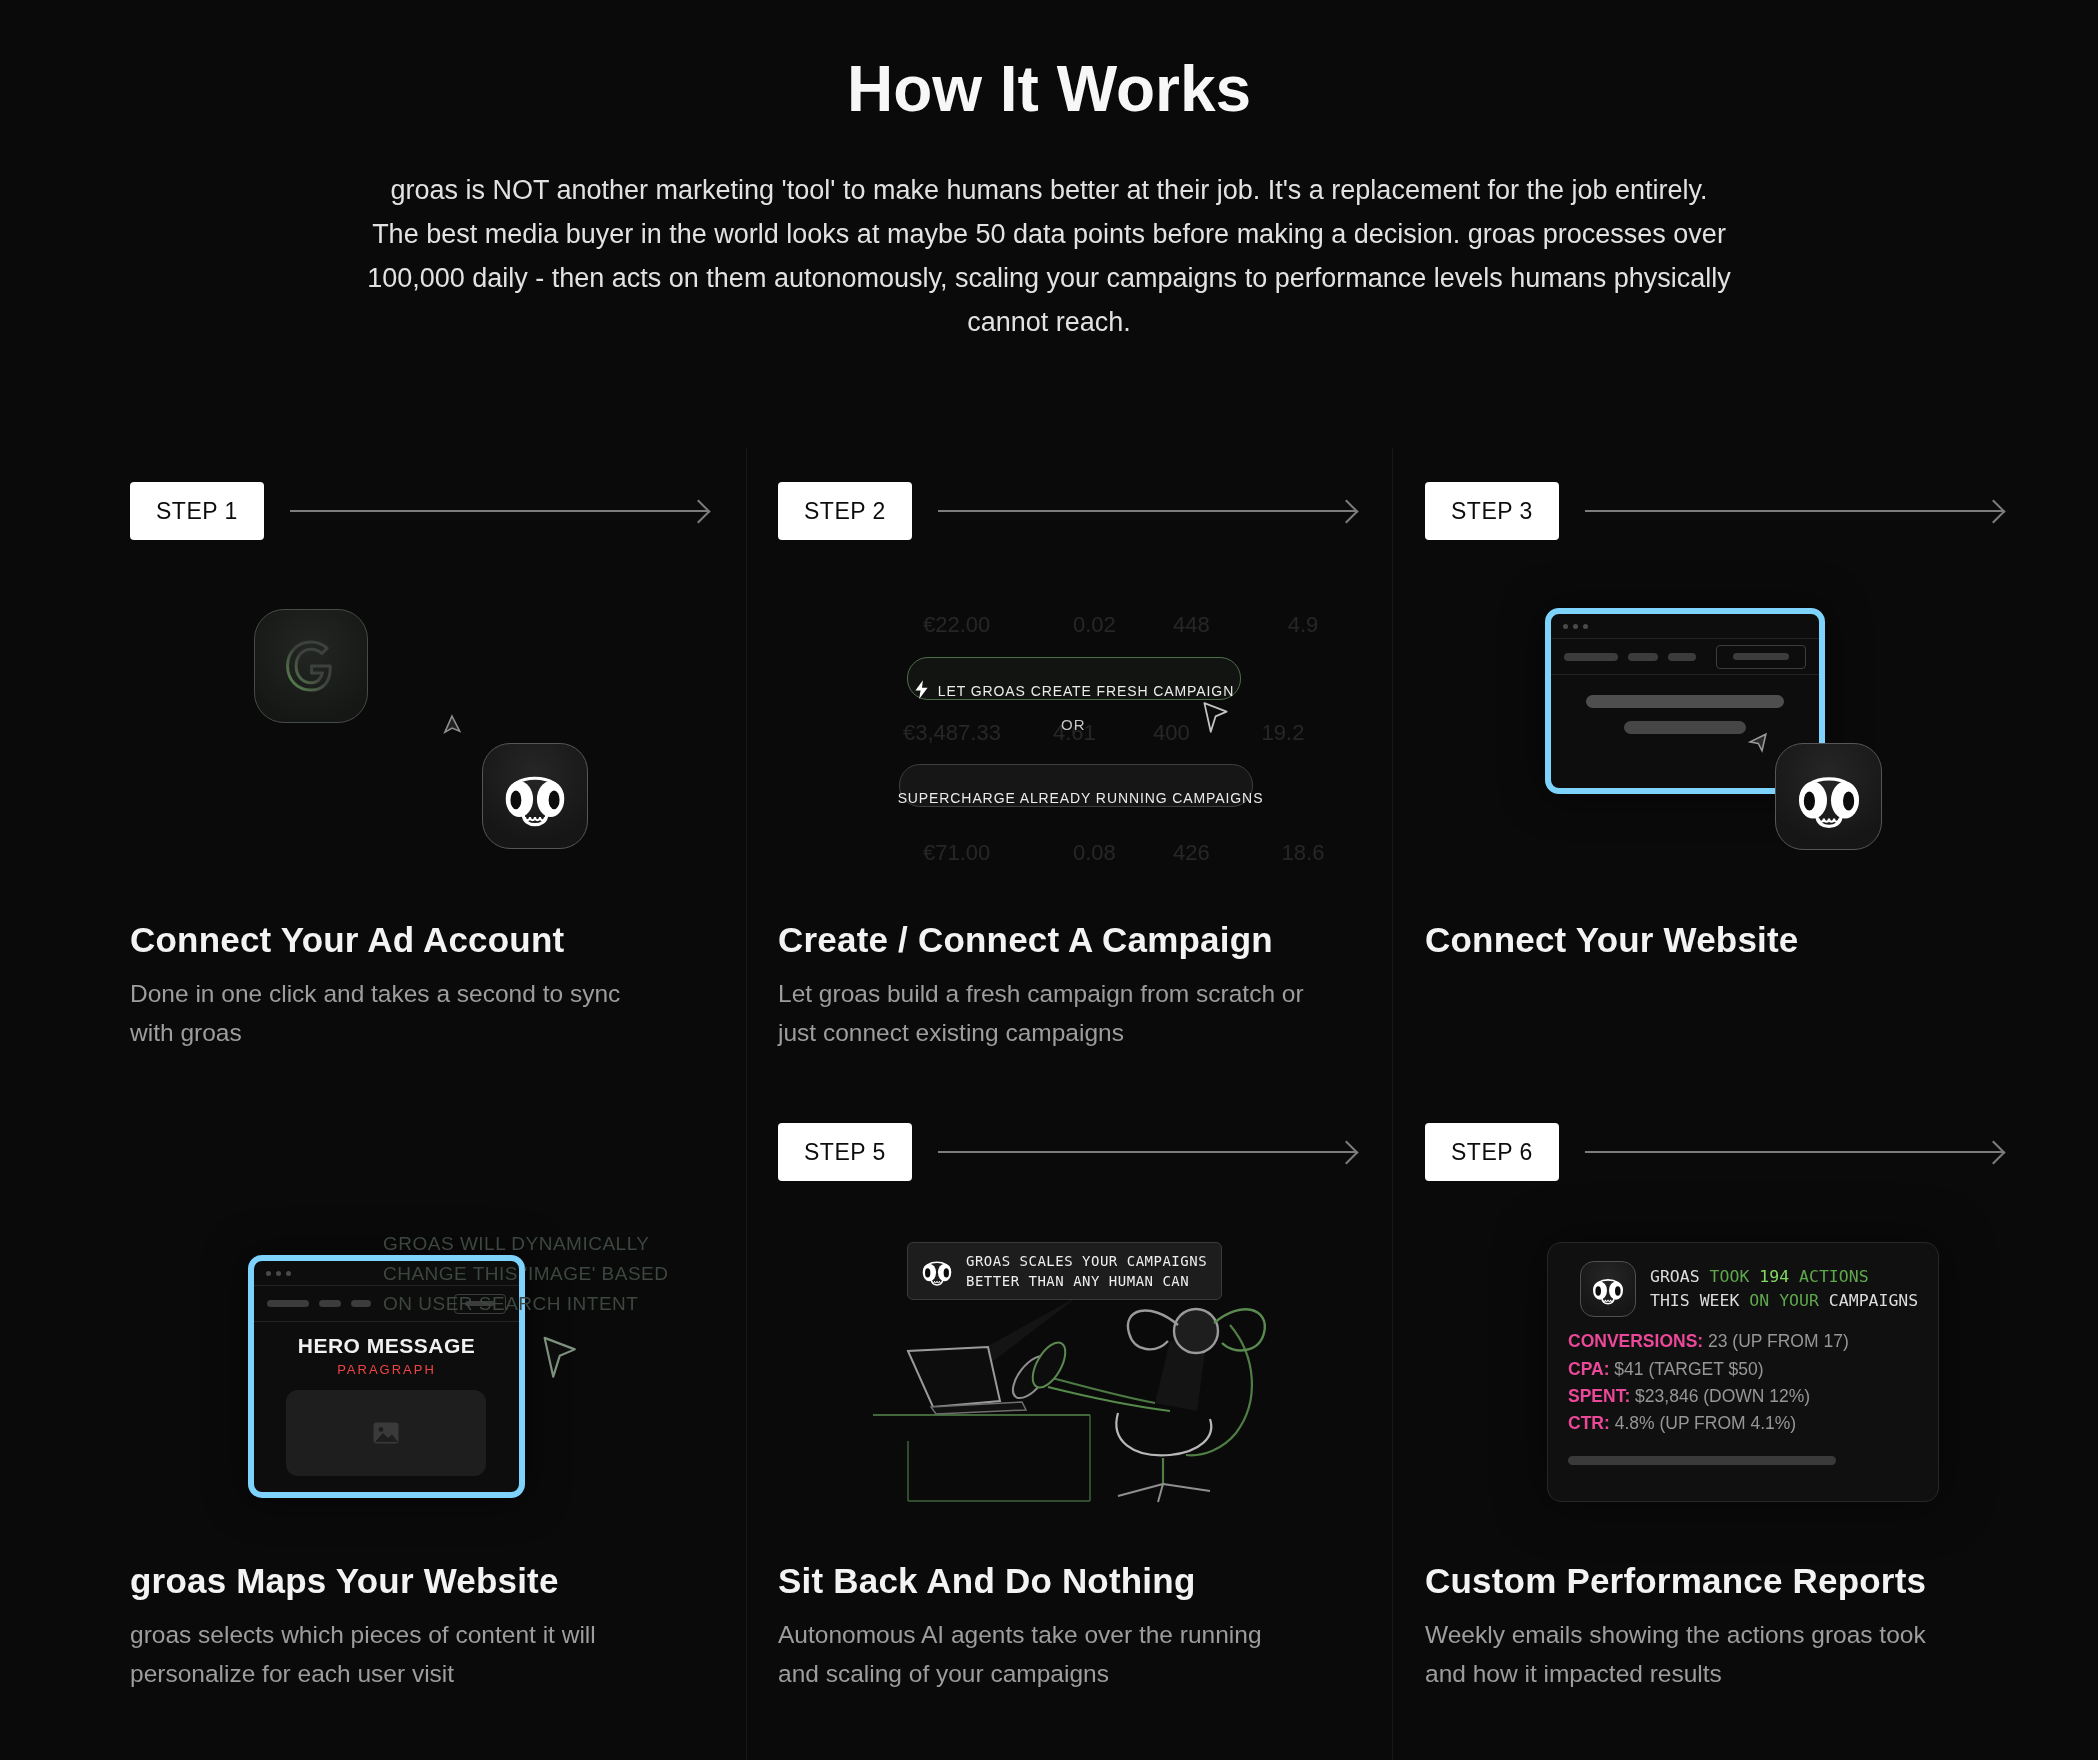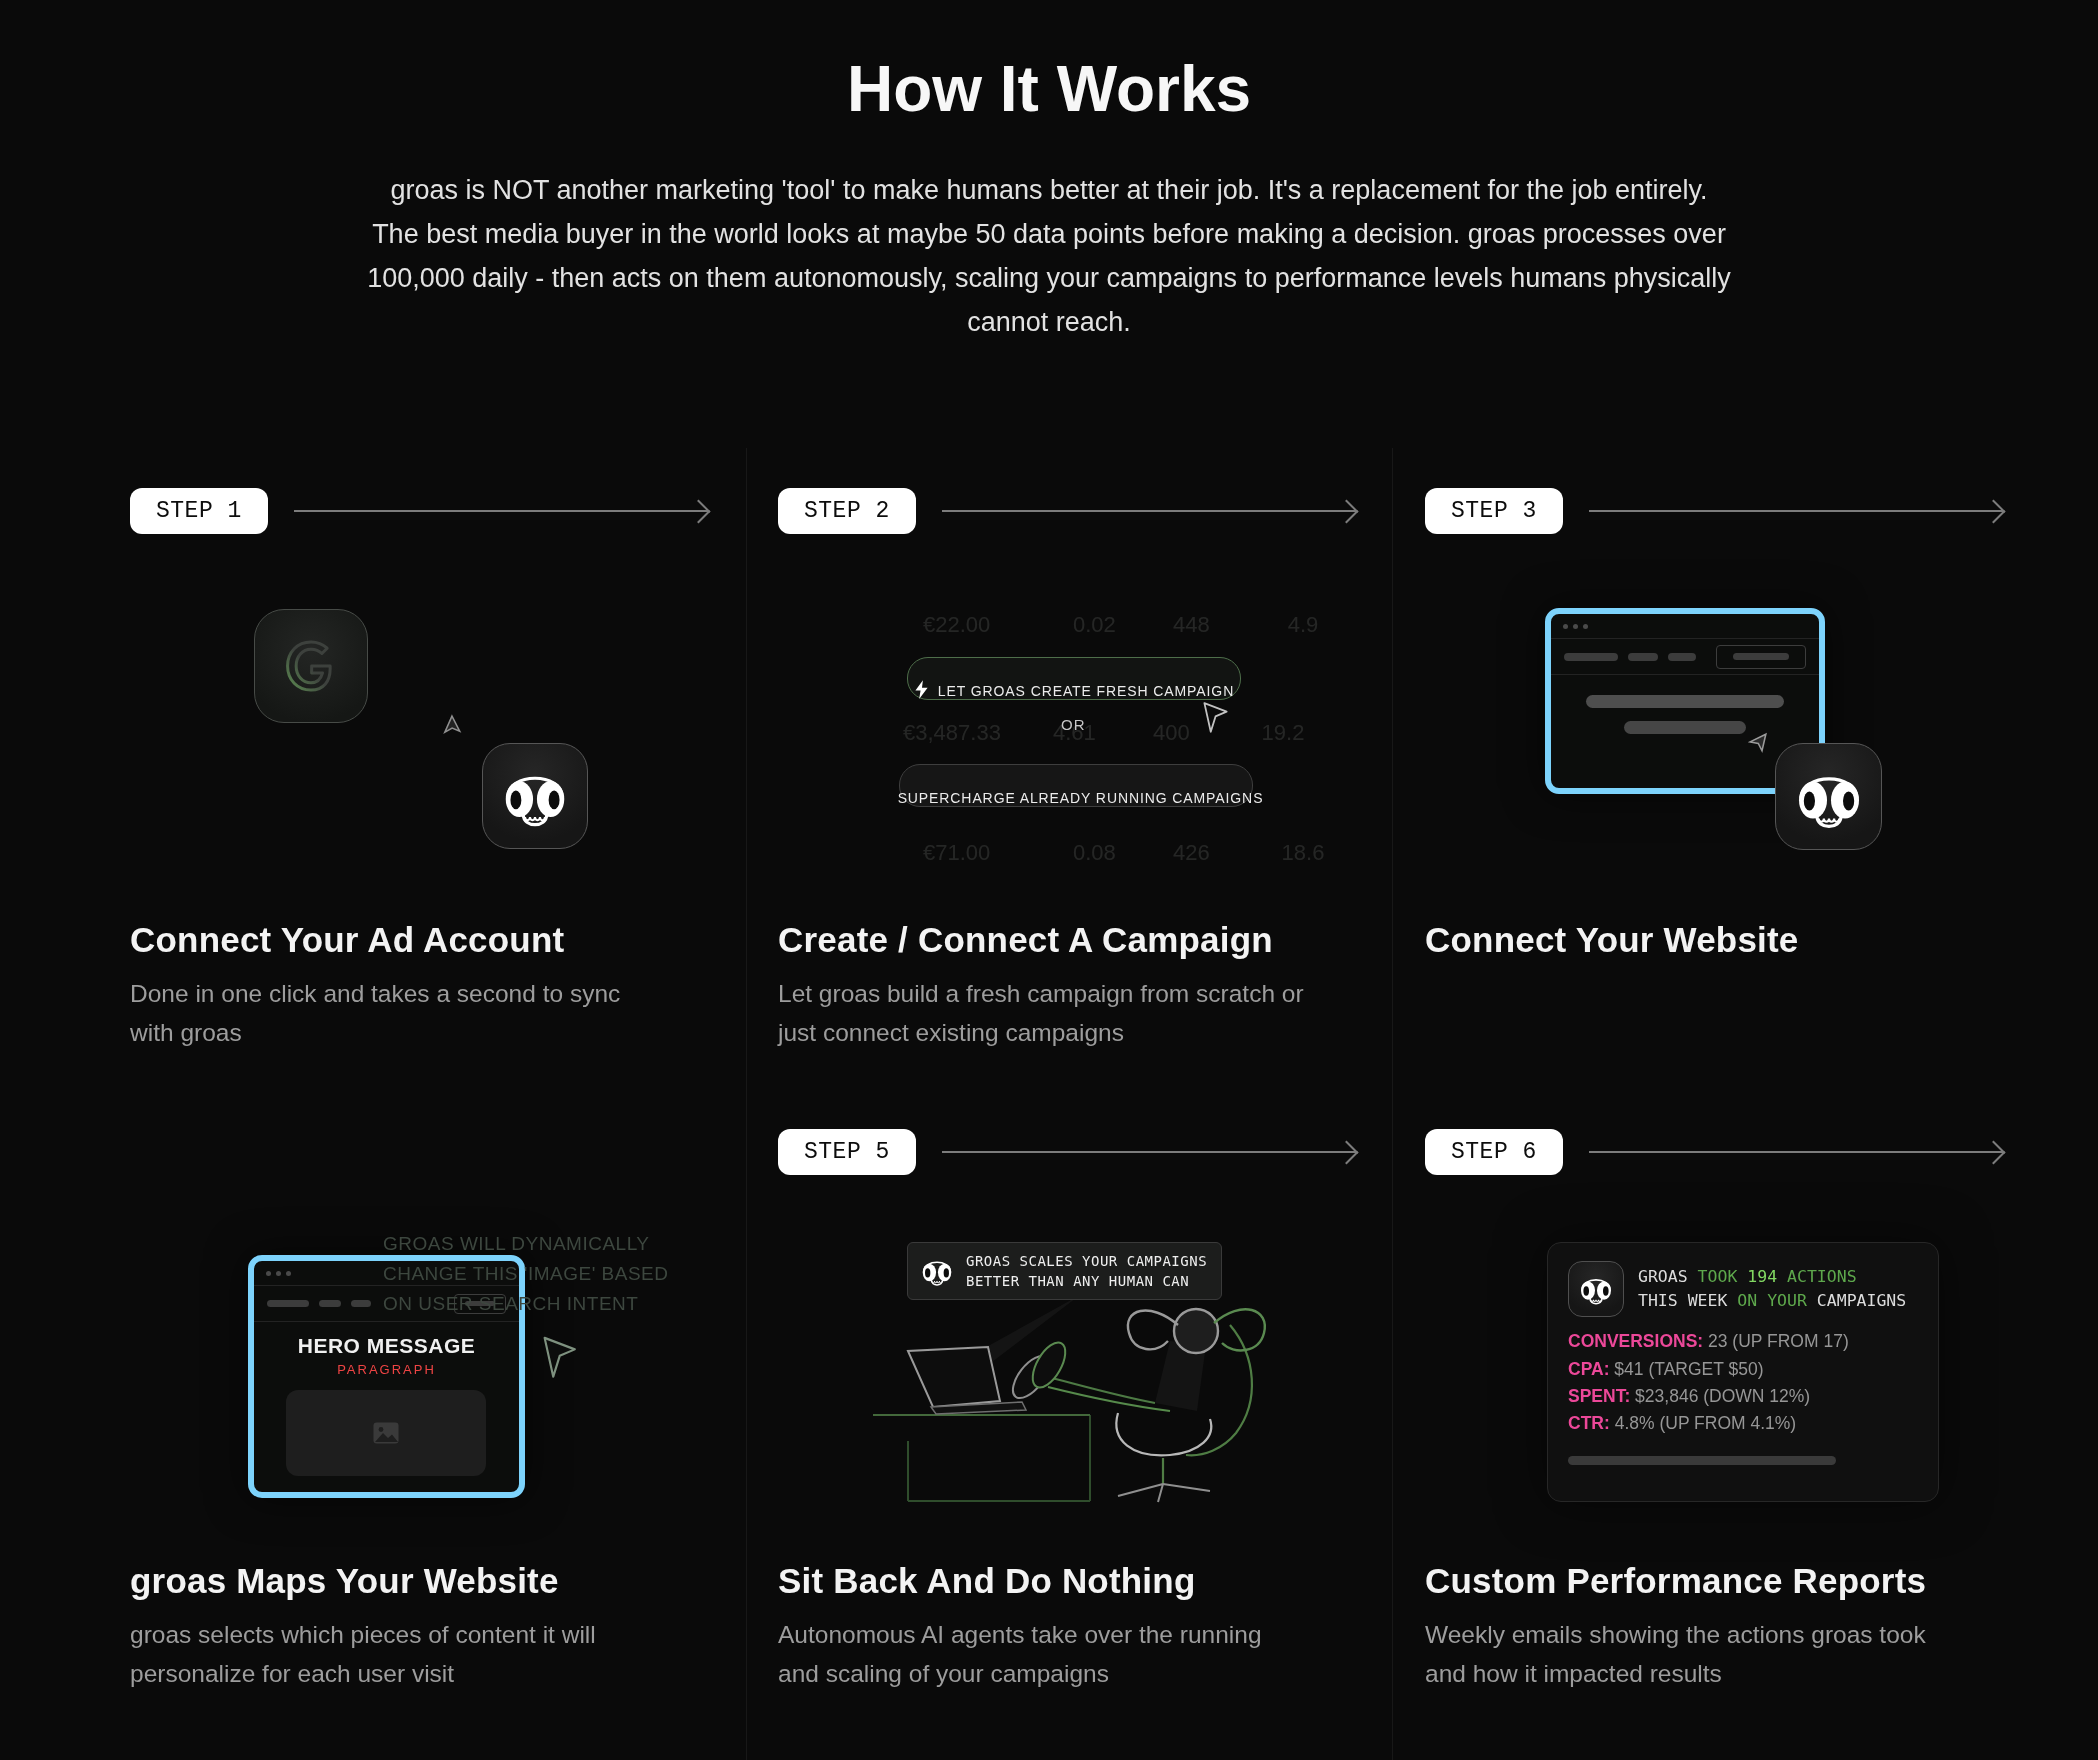--- a/index.html
+++ b/index.html
@@ -10,22 +10,22 @@
   .hero-title{position:absolute;top:52px;left:0;width:100%;text-align:center;
     color:#f7f7f7;font-size:64px;font-weight:600;letter-spacing:0px;}
   .hero-desc{position:absolute;top:168px;left:0;width:100%;text-align:center;
     color:#e2e2e2;font-size:27px;line-height:44px;font-weight:400;}
 
   
   .vdiv{position:absolute;top:448px;bottom:0;width:1px;background:rgba(255,255,255,0.06);}
   .cell{position:absolute;width:578px;height:640px;}
   .badge-row{display:flex;align-items:center;gap:26px;height:58px;}
   .step-badge{background:#ffffff;color:#0d0d0d;font-size:23px;font-weight:500;
-    letter-spacing:.5px;border-radius:12px;padding:0 26px;height:46px;
-    display:flex;align-items:center;font-family:Liberation Mono, monospace;}
+    letter-spacing:.5px;border-radius:4px;padding:0 26px;height:58px;
+    display:flex;align-items:center;}
   .arrow-line{flex:1;height:2px;background:#7c7c7c;position:relative;}
   .arrow-line::after{content:'';position:absolute;right:1px;top:-7px;width:15px;height:15px;
     border-top:2.5px solid #7c7c7c;border-right:2.5px solid #7c7c7c;transform:rotate(45deg);}
   .illo{position:absolute;top:58px;left:0;right:0;height:384px;}
   .cell-title{position:absolute;top:438px;left:0;color:#f3f3f3;font-size:35px;
     font-weight:600;letter-spacing:.2px;}
   .cell-desc{position:absolute;top:492px;left:0;width:530px;color:#9d9d9d;
     font-size:24.5px;line-height:39px;font-weight:400;}
 
   
@@ -71,21 +71,21 @@
 
   
   .banner{position:absolute;background:#1c1d1c;border:1px solid #3a3a3a;border-radius:6px;
     display:flex;align-items:center;padding:0 14px 0 10px;gap:10px;height:56px;z-index:4;}
   .banner-text{font-family:"DejaVu Sans Mono",monospace;color:#efefef;font-size:14px;
     line-height:20px;letter-spacing:.5px;white-space:nowrap;}
 
   
   .report-card{position:absolute;width:390px;height:258px;background:#101010;
     border:1px solid #272727;border-radius:14px;box-shadow:0 0 50px rgba(0,0,0,.5);}
-  .rc-head{position:absolute;left:20px;top:18px;display:flex;gap:14px;}
+  .rc-head{position:absolute;left:32px;top:18px;display:flex;gap:14px;}
   .rc-head-text{font-family:"DejaVu Sans Mono",monospace;font-size:16.5px;line-height:24px;
     white-space:nowrap;padding-top:4px;}
   .rc-w{color:#dcdcdc;} .rc-g{color:#5ea84c;} .rc-gb{color:#82d862;}
   .rc-metric{position:absolute;left:20px;font-size:17.5px;white-space:nowrap;}
   .rc-metric b{color:#ec4899;font-weight:700;}
   .rc-metric span{color:#969696;font-weight:400;}
   .rc-bar{position:absolute;left:20px;top:213px;width:268px;height:9px;border-radius:5px;
     background:#3a3a3a;}
 
   .cursor{position:absolute;z-index:6;}

